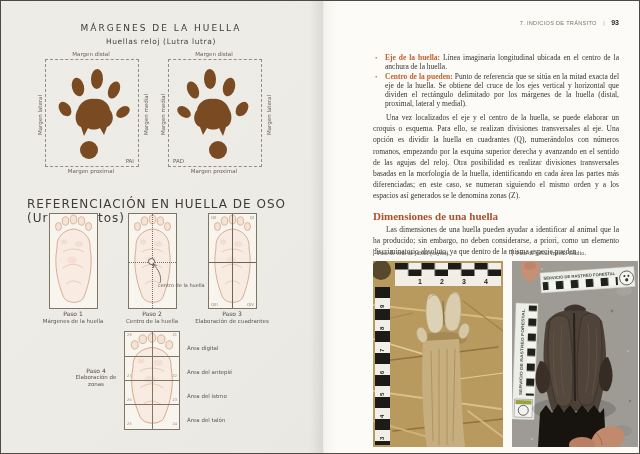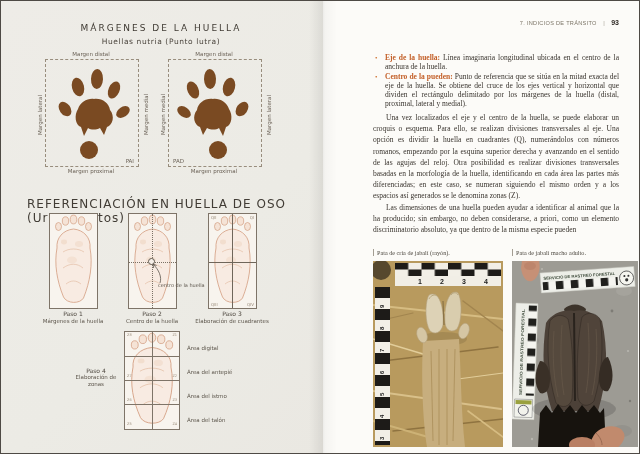--- a/index.html
+++ b/index.html
@@ -102,21 +102,21 @@
     </g>
   </defs>
 </svg>
 
 <div id="page">
   <div class="page-left"></div>
   <div class="page-right"></div>
   <div class="gutter"></div>
 
   <div class="plate-title hand">MÁRGENES DE LA HUELLA</div>
-  <div class="plate-subtitle hand">Huellas nutria (Punto lutra)</div>
+  <div class="plate-subtitle hand">Huellas reloj (Lutra lutra)</div>
 
   <div class="lbl lbl-h hand" style="left:44px;top:50px">Margen distal</div>
   <div class="lbl lbl-h hand" style="left:44px;top:167px">Margen proximal</div>
   <div class="lbl lbl-v hand" style="left:36px;top:134px">Margen lateral</div>
   <div class="lbl lbl-v hand" style="left:142px;top:134px">Margen medial</div>
   <div class="dim-box" style="left:44px">
     <svg class="paw-svg" width="84" height="98" viewBox="0 0 84 98">
       <use href="#otterpaw" xlink:href="#otterpaw"></use>
     </svg>
     <span class="corner-tag hand" style="right:4px;bottom:2px">PAI</span>
@@ -217,20 +217,21 @@
         <span class="bullet-mark">•</span>
         <span class="bullet-body"><span class="lead">Eje de la huella:</span> <span>Línea imaginaria longitudinal ubicada en el centro de la anchura de la huella.</span></span>
       </li>
       <li>
         <span class="bullet-mark">•</span>
         <span class="bullet-body"><span class="lead">Centro de la pueden:</span> <span>Punto de referencia que se sitúa en la mitad exacta del eje de la huella. Se obtiene del cruce de los ejes vertical y horizontal que dividen el rectángulo delimitado por los márgenes de la huella (distal, proximal, lateral y medial).</span></span>
       </li>
     </ul>
 
     <p class="para">Una vez localizados el eje y el centro de la huella, se puede elaborar un croquis o esquema. Para ello, se realizan divisiones transversales al eje. Una opción es dividir la huella en cuadrantes (Q), numerándolos con números romanos, empezando por la esquina superior derecha y avanzando en el sentido de las agujas del reloj. Otra posibilidad es realizar divisiones transversales basadas en la morfología de la huella, identificando en cada área las partes más diferenciadas; en este caso, se numeran siguiendo el mismo orden y a los espacios así generados se le denomina zonas (Z).</p>
+    <h2 class="subhead">Dimensiones de una huella</h2>
     <p class="para" style="margin-top:0">Las dimensiones de una huella pueden ayudar a identificar al animal que la ha producido; sin embargo, no deben considerarse, a priori, como un elemento discriminatorio absoluto, ya que dentro de la misma especie pueden</p>
   </div>
 
   <div class="photo-block">
     <div class="captions">
       <div class="caption cap-left">
         <span class="bar"></span>
         <span>Pata de cría de jabalí (rayón).</span>
       </div>
       <div class="caption cap-right">

